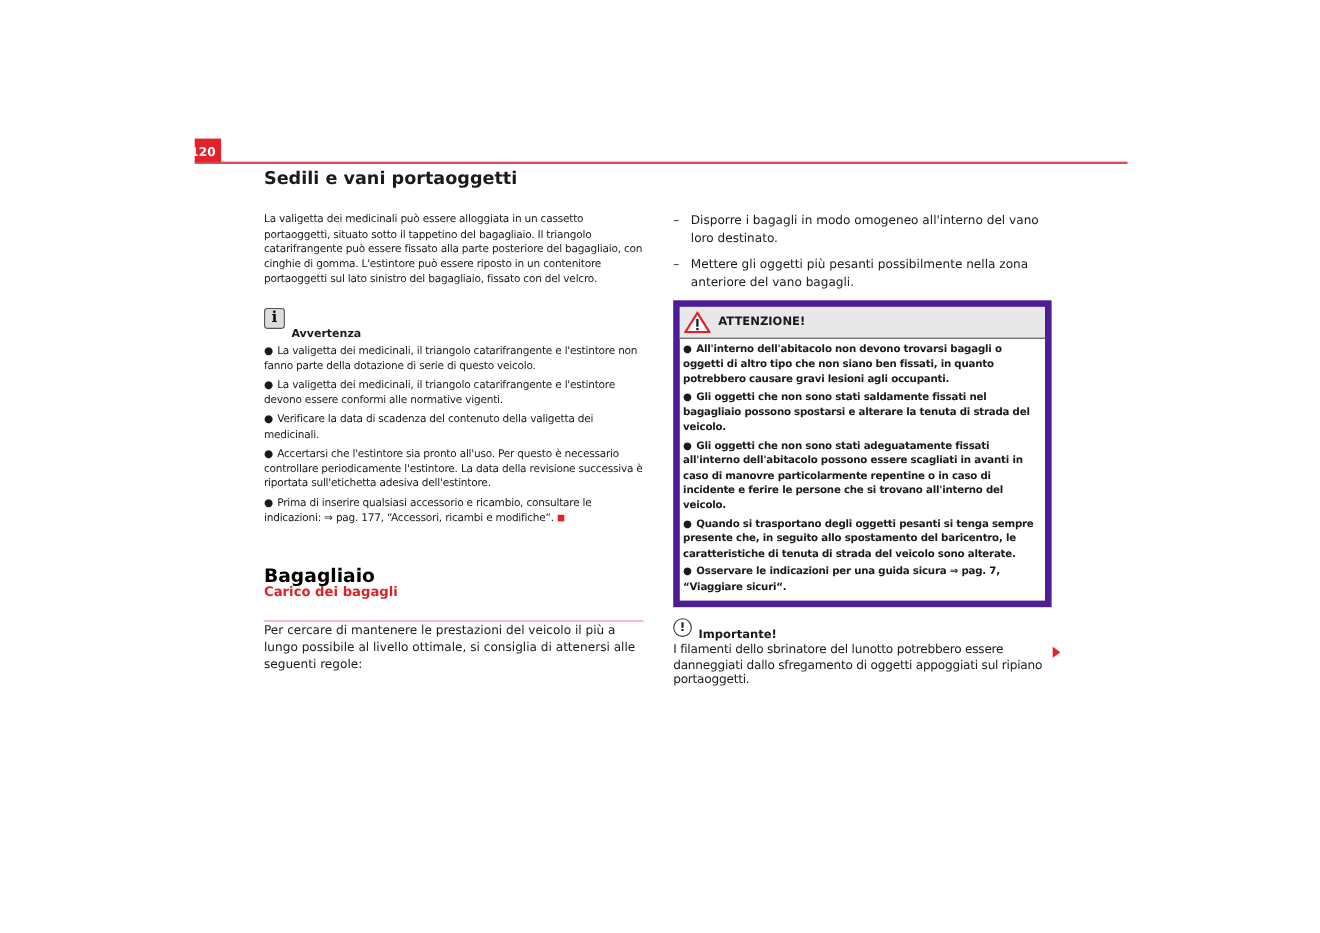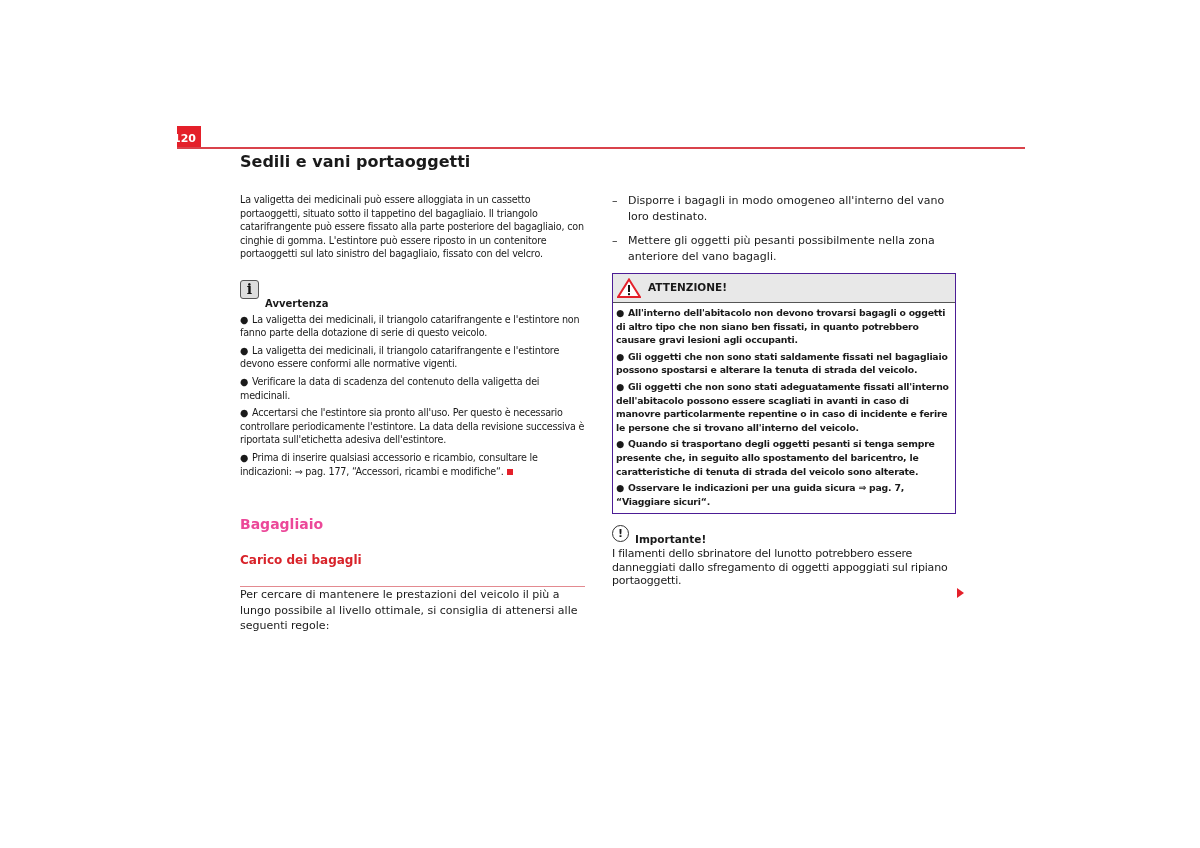--- a/index.html
+++ b/index.html
@@ -26,27 +26,27 @@
     .note-head { display: flex; align-items: center; gap: 6px; margin-bottom: 2px; }
     .info-icon {
       width: 19px; height: 19px; border: 1.5px solid #555; border-radius: 3px; background: #ddd;
       display: flex; align-items: center; justify-content: center; font-weight: bold; font-family: "DejaVu Serif", serif; font-size: 14px; color: #111; box-sizing: border-box;
       position: relative; top: -4px;
     }
     .note-title { font-weight: bold; font-size: 10px; margin-top: 20px; }
     .bullet { margin-bottom: 4px; letter-spacing: -0.2px; }
     .dot { display: inline-block; width: 12px; }
     .end-mark { display: inline-block; width: 6px; height: 6px; background: #e4202a; margin-left: 3px; vertical-align: middle; }
-    .section-title { color: #ec4899; font-weight: bold; font-size: 14px; margin-top: 40px; margin-bottom: 22px; }
+    .section-title { color: #000000; font-weight: bold; font-size: 17px; margin-top: 40px; }
     .subsection-title { color: #d8232a; font-weight: bold; font-size: 12px; padding-bottom: 19px; border-bottom: 1.5px solid #e38a90; }
     .lead { font-style: italic; font-size: 12px; line-height: 17px; margin-top: 8px; margin-bottom: 13px; }
     .body-text { font-size: 11px; line-height: 15.5px; }
     .dash-item { display: flex; font-size: 11px; line-height: 15.5px; margin-bottom: 9px; }
     .dash { width: 16px; flex-shrink: 0; }
-    .warn-box { border: 1px solid #4c1d95; }
+    .warn-box { border: 6px solid #4c1d95; }
     .warn-head { background: #e8e8e8; border-bottom: 1px solid #555; display: flex; align-items: center; gap: 7px; padding: 3px 4px; height: 22px; }
     .warn-title { font-weight: bold; font-size: 10.5px; }
     .warn-body { padding: 3px 3px 2px 3px; font-weight: bold; font-size: 9.3px; line-height: 13.6px; letter-spacing: -0.2px; }
     .warn-body .bullet { margin-bottom: 3px; }
     .imp-head { display: flex; align-items: center; gap: 6px; margin-top: 14px; }
     .imp-icon { width: 17px; height: 17px; border: 1.8px solid #333; border-radius: 50%; display: flex; align-items: center; justify-content: center; font-weight: bold; font-size: 11px; box-sizing: border-box; position: relative; top: -4px; }
     .imp-title { font-weight: bold; font-size: 10.5px; margin-top: 5px; }
     .imp-text { font-size: 11px; line-height: 13.6px; letter-spacing: -0.2px; }
     .next-arrow { position: absolute; left: 957px; top: 588px; width: 0; height: 0; border-top: 5px solid transparent; border-bottom: 5px solid transparent; border-left: 7px solid #e4202a; }
   </style>

